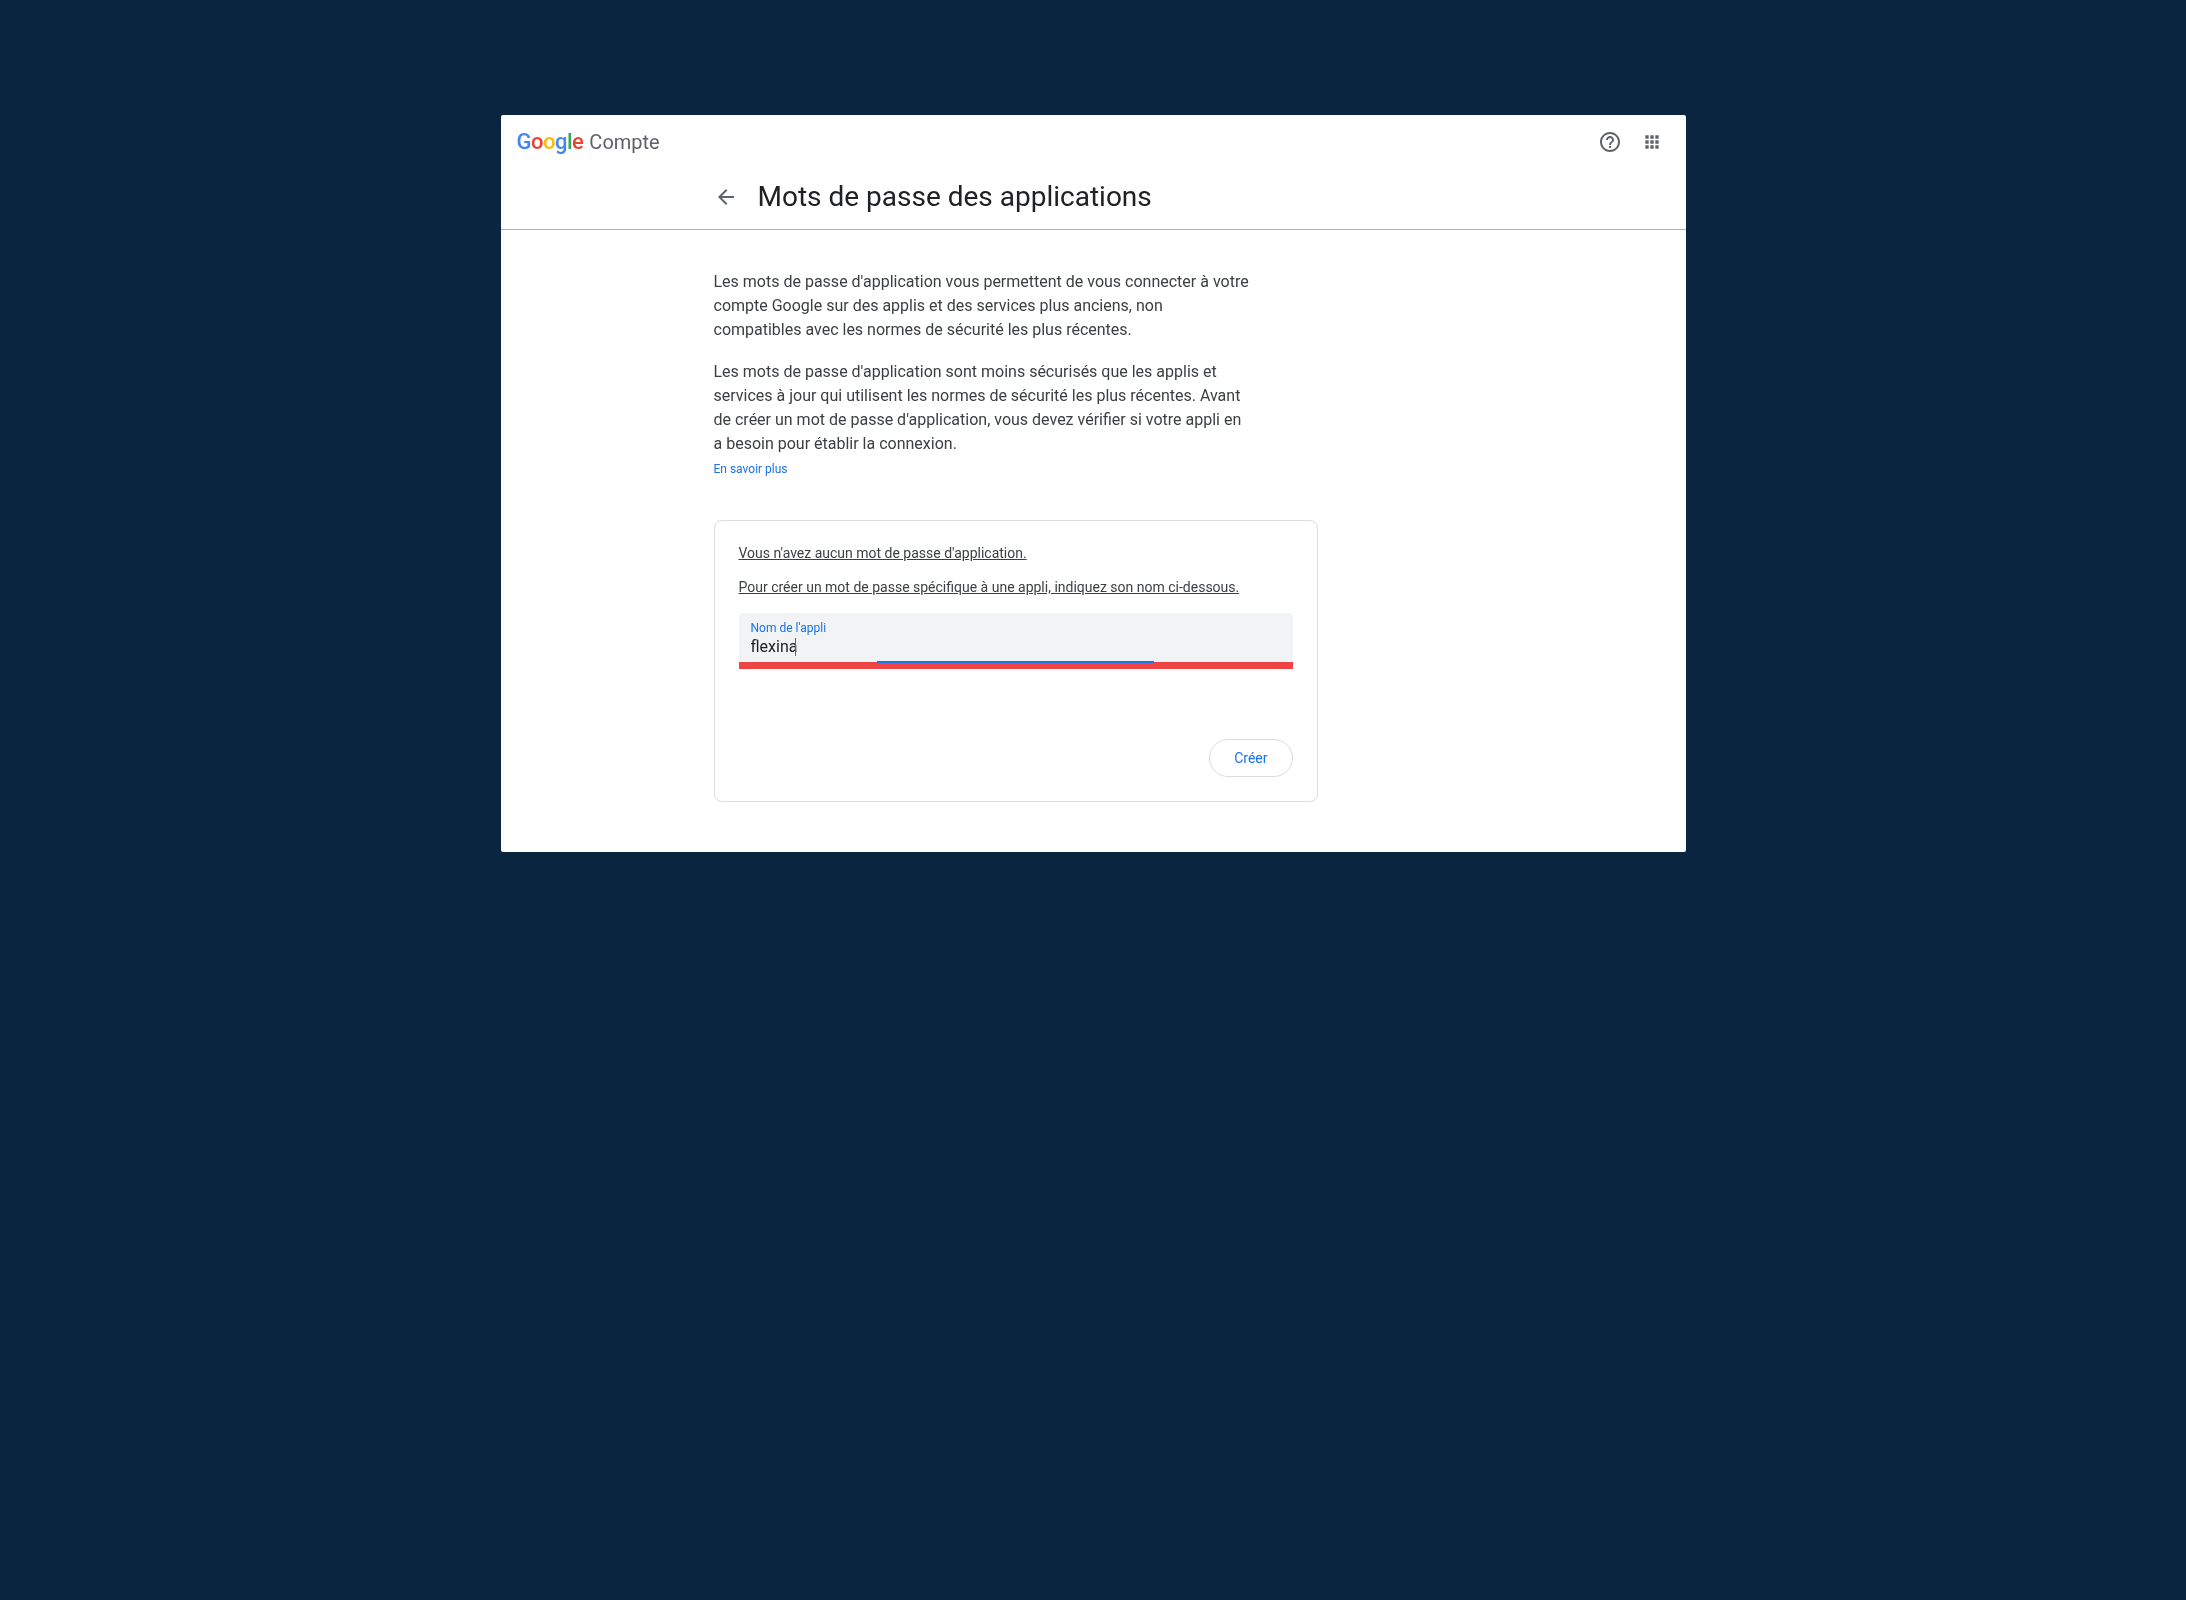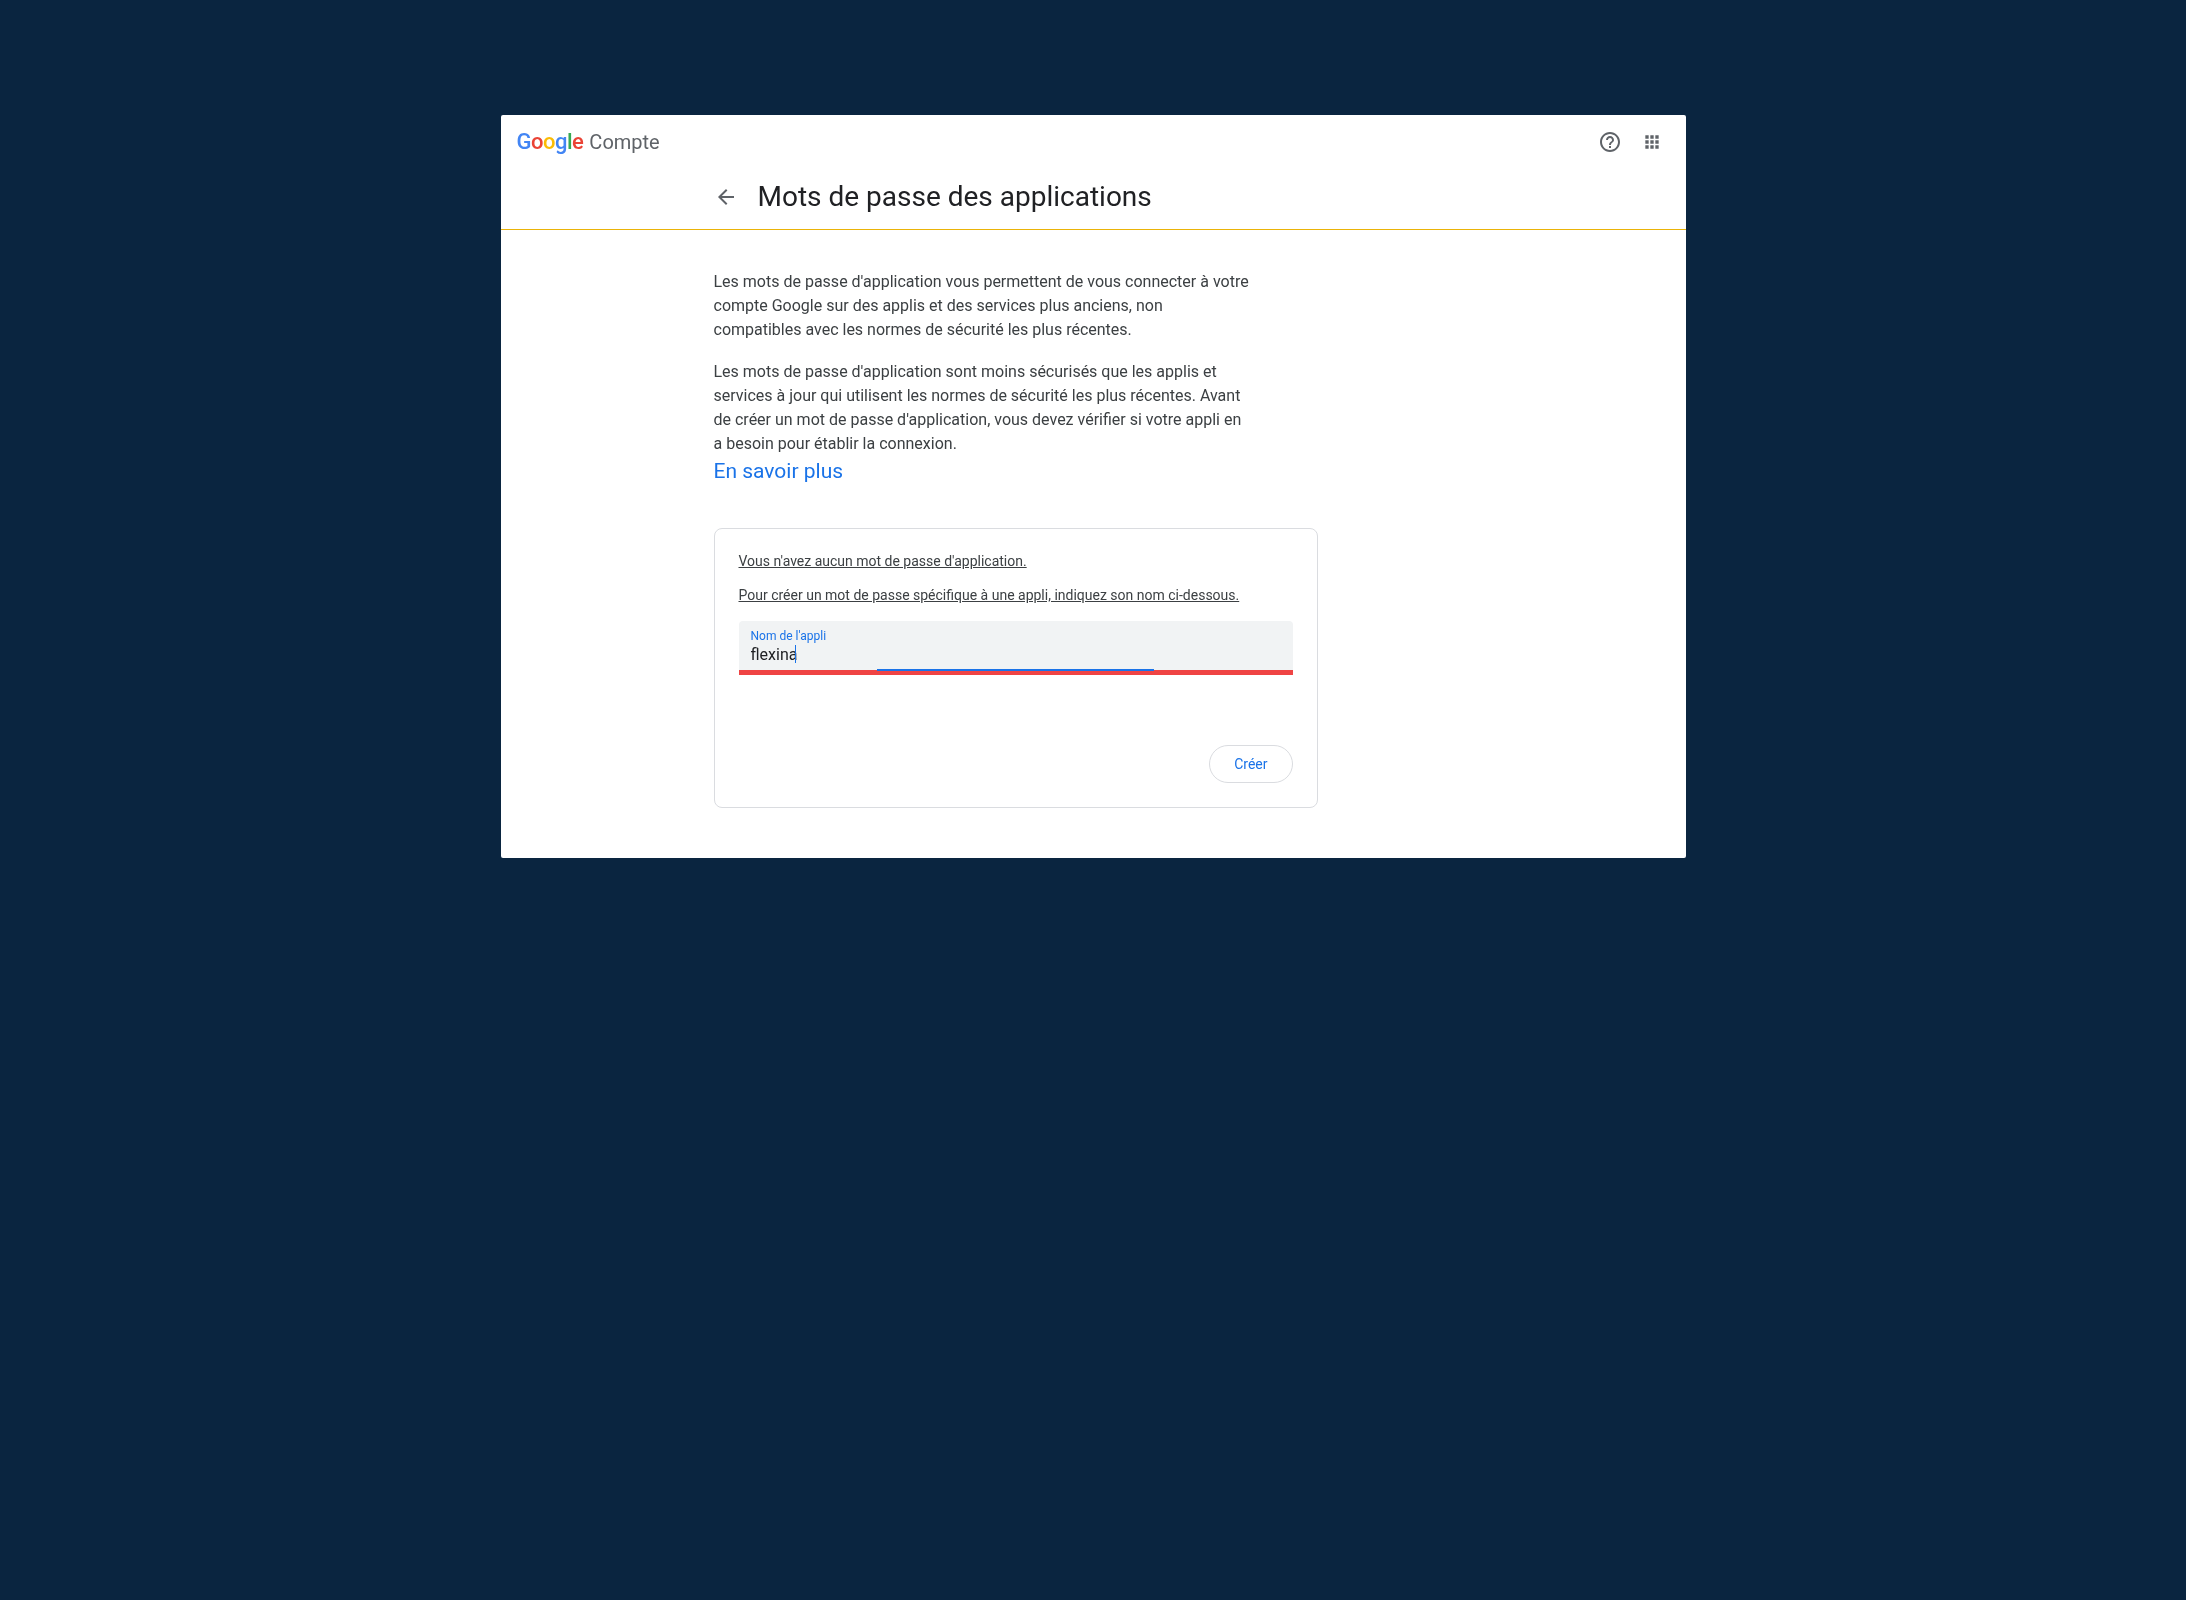--- a/index.html
+++ b/index.html
@@ -91,21 +91,21 @@
     .description {
       font-size: 16px;
       color: #3c4043;
       line-height: 1.5;
       margin-bottom: 18px;
       max-width: 540px;
     }
     .learn-more {
       color: #1a73e8;
       text-decoration: none;
-      font-size: 21px;
+      font-size: 12px;
       cursor: pointer;
     }
     .card {
       margin-top: 40px;
       border: 1px solid #dadce0;
       border-radius: 8px;
       padding: 24px;
       max-width: 604px;
     }
     .card-text {
@@ -113,21 +113,21 @@
       color: #3c4043;
       margin-bottom: 18px;
       text-decoration: underline;
     }
     .input-wrapper {
       position: relative;
       background-color: #f1f3f4;
       border-top-left-radius: 4px;
       border-top-right-radius: 4px;
       padding: 8px 12px 6px 12px;
-      border-bottom: 5px solid #ef4444;
+      border-bottom: 7px solid #ef4444;
     }
     .input-wrapper::after {
       content: '';
       position: absolute;
       bottom: -1px;
       left: 25%;
       width: 50%;
       height: 2px;
       background-color: #1a73e8;
     }

